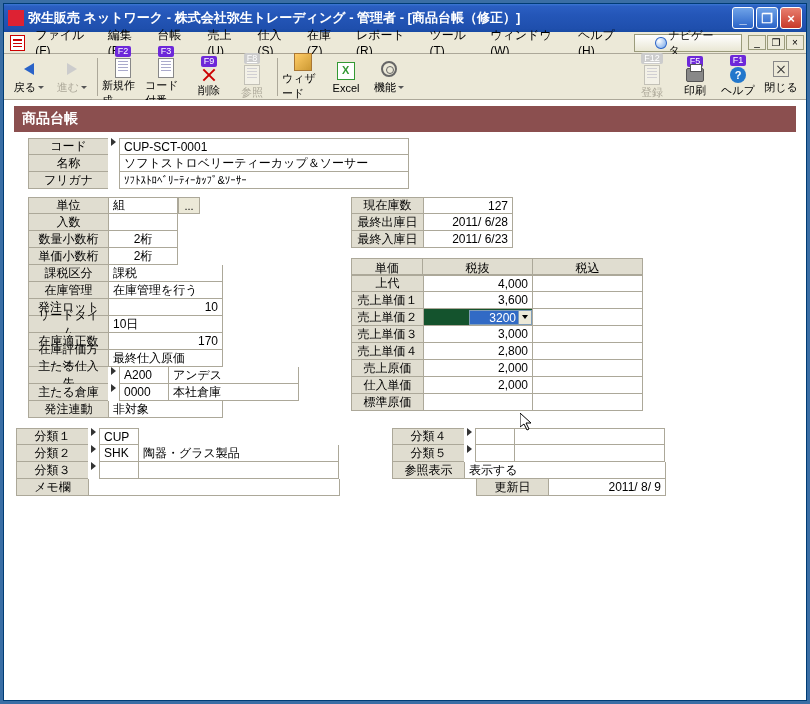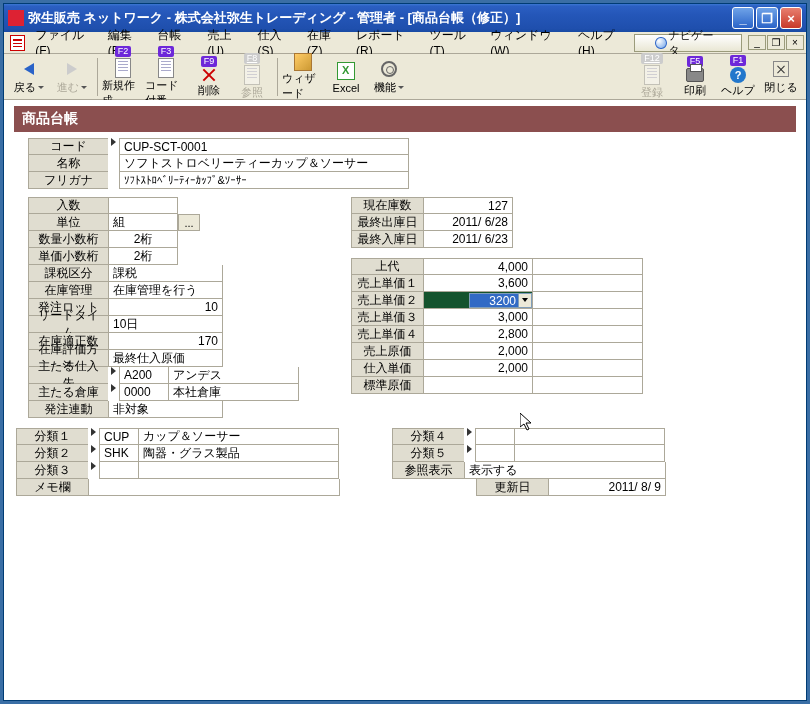--- a/index.html
+++ b/index.html
@@ -227,27 +227,27 @@
           <div class="label">フリガナ</div>
           <span style="width:11px"></span>
           <div class="value" style="width:290px;font-size:11px">ｿﾌﾄｽﾄﾛﾍﾞﾘｰﾃｨｰｶｯﾌﾟ&amp;ｿｰｻｰ</div>
         </div>
     </div>
 
     <div class="cols">
       <div class="col" style="margin-left:14px;">
         <div class="grid">
           <div class="form-row">
-              <div class="label">入数</div>
-              <div class="value right" style="width:70px"></div>
-            </div>
-          <div class="form-row">
               <div class="label">単位</div>
               <div class="value" style="width:70px">組</div>
               <button class="dots-btn">...</button>
+            </div>
+          <div class="form-row">
+              <div class="label">入数</div>
+              <div class="value right" style="width:70px"></div>
             </div>
           <div class="form-row">
               <div class="label">数量小数桁</div>
               <div class="value" style="width:70px;justify-content:center">2桁</div>
             </div>
           <div class="form-row">
               <div class="label">単価小数桁</div>
               <div class="value" style="width:70px;justify-content:center">2桁</div>
             </div>
           <div class="form-row">
@@ -305,20 +305,25 @@
             </div>
           <div class="form-row">
               <div class="label sm">最終入庫日</div>
               <div class="value right" style="width:90px">2011/ 6/23</div>
             </div>
         </div>
 
         <div style="height:10px"></div>
 
         <div class="grid">
+          <div class="pricehead">
+            <div class="ph" style="width:72px">単価</div>
+            <div class="ph" style="width:110px">税抜</div>
+            <div class="ph" style="width:110px">税込</div>
+          </div>
           <div id="price-rows">
               <div class="form-row">
                 <div class="label sm">上代</div>
                 <div class="value right" style="width: 110px;">4,000</div>
                 <div class="value right" style="width: 110px;"></div>
               </div>
               <div class="form-row">
                 <div class="label sm" style="border-top: none;">売上単価１</div>
                 <div class="value right" style="width: 110px; border-top: none;">3,600</div>
                 <div class="value right" style="width: 110px; border-top: none;"></div>
@@ -362,21 +367,20 @@
     </div>
 
     <div style="height:10px"></div>
 
     <div class="cols">
       <div class="col grid" style="margin-left:2px;">
         <div class="form-row">
             <div class="label sm">分類１</div>
             <span class="tri"></span>
             <div class="value" style="width:40px">CUP</div>
-            <div class="value" style="width:200px">カップ＆ソーサー</div>
           </div>
         <div class="form-row">
             <div class="label sm">分類２</div>
             <span class="tri"></span>
             <div class="value" style="width:40px">SHK</div>
             <div class="value" style="width:200px">陶器・グラス製品</div>
           </div>
         <div class="form-row">
             <div class="label sm">分類３</div>
             <span class="tri"></span>

